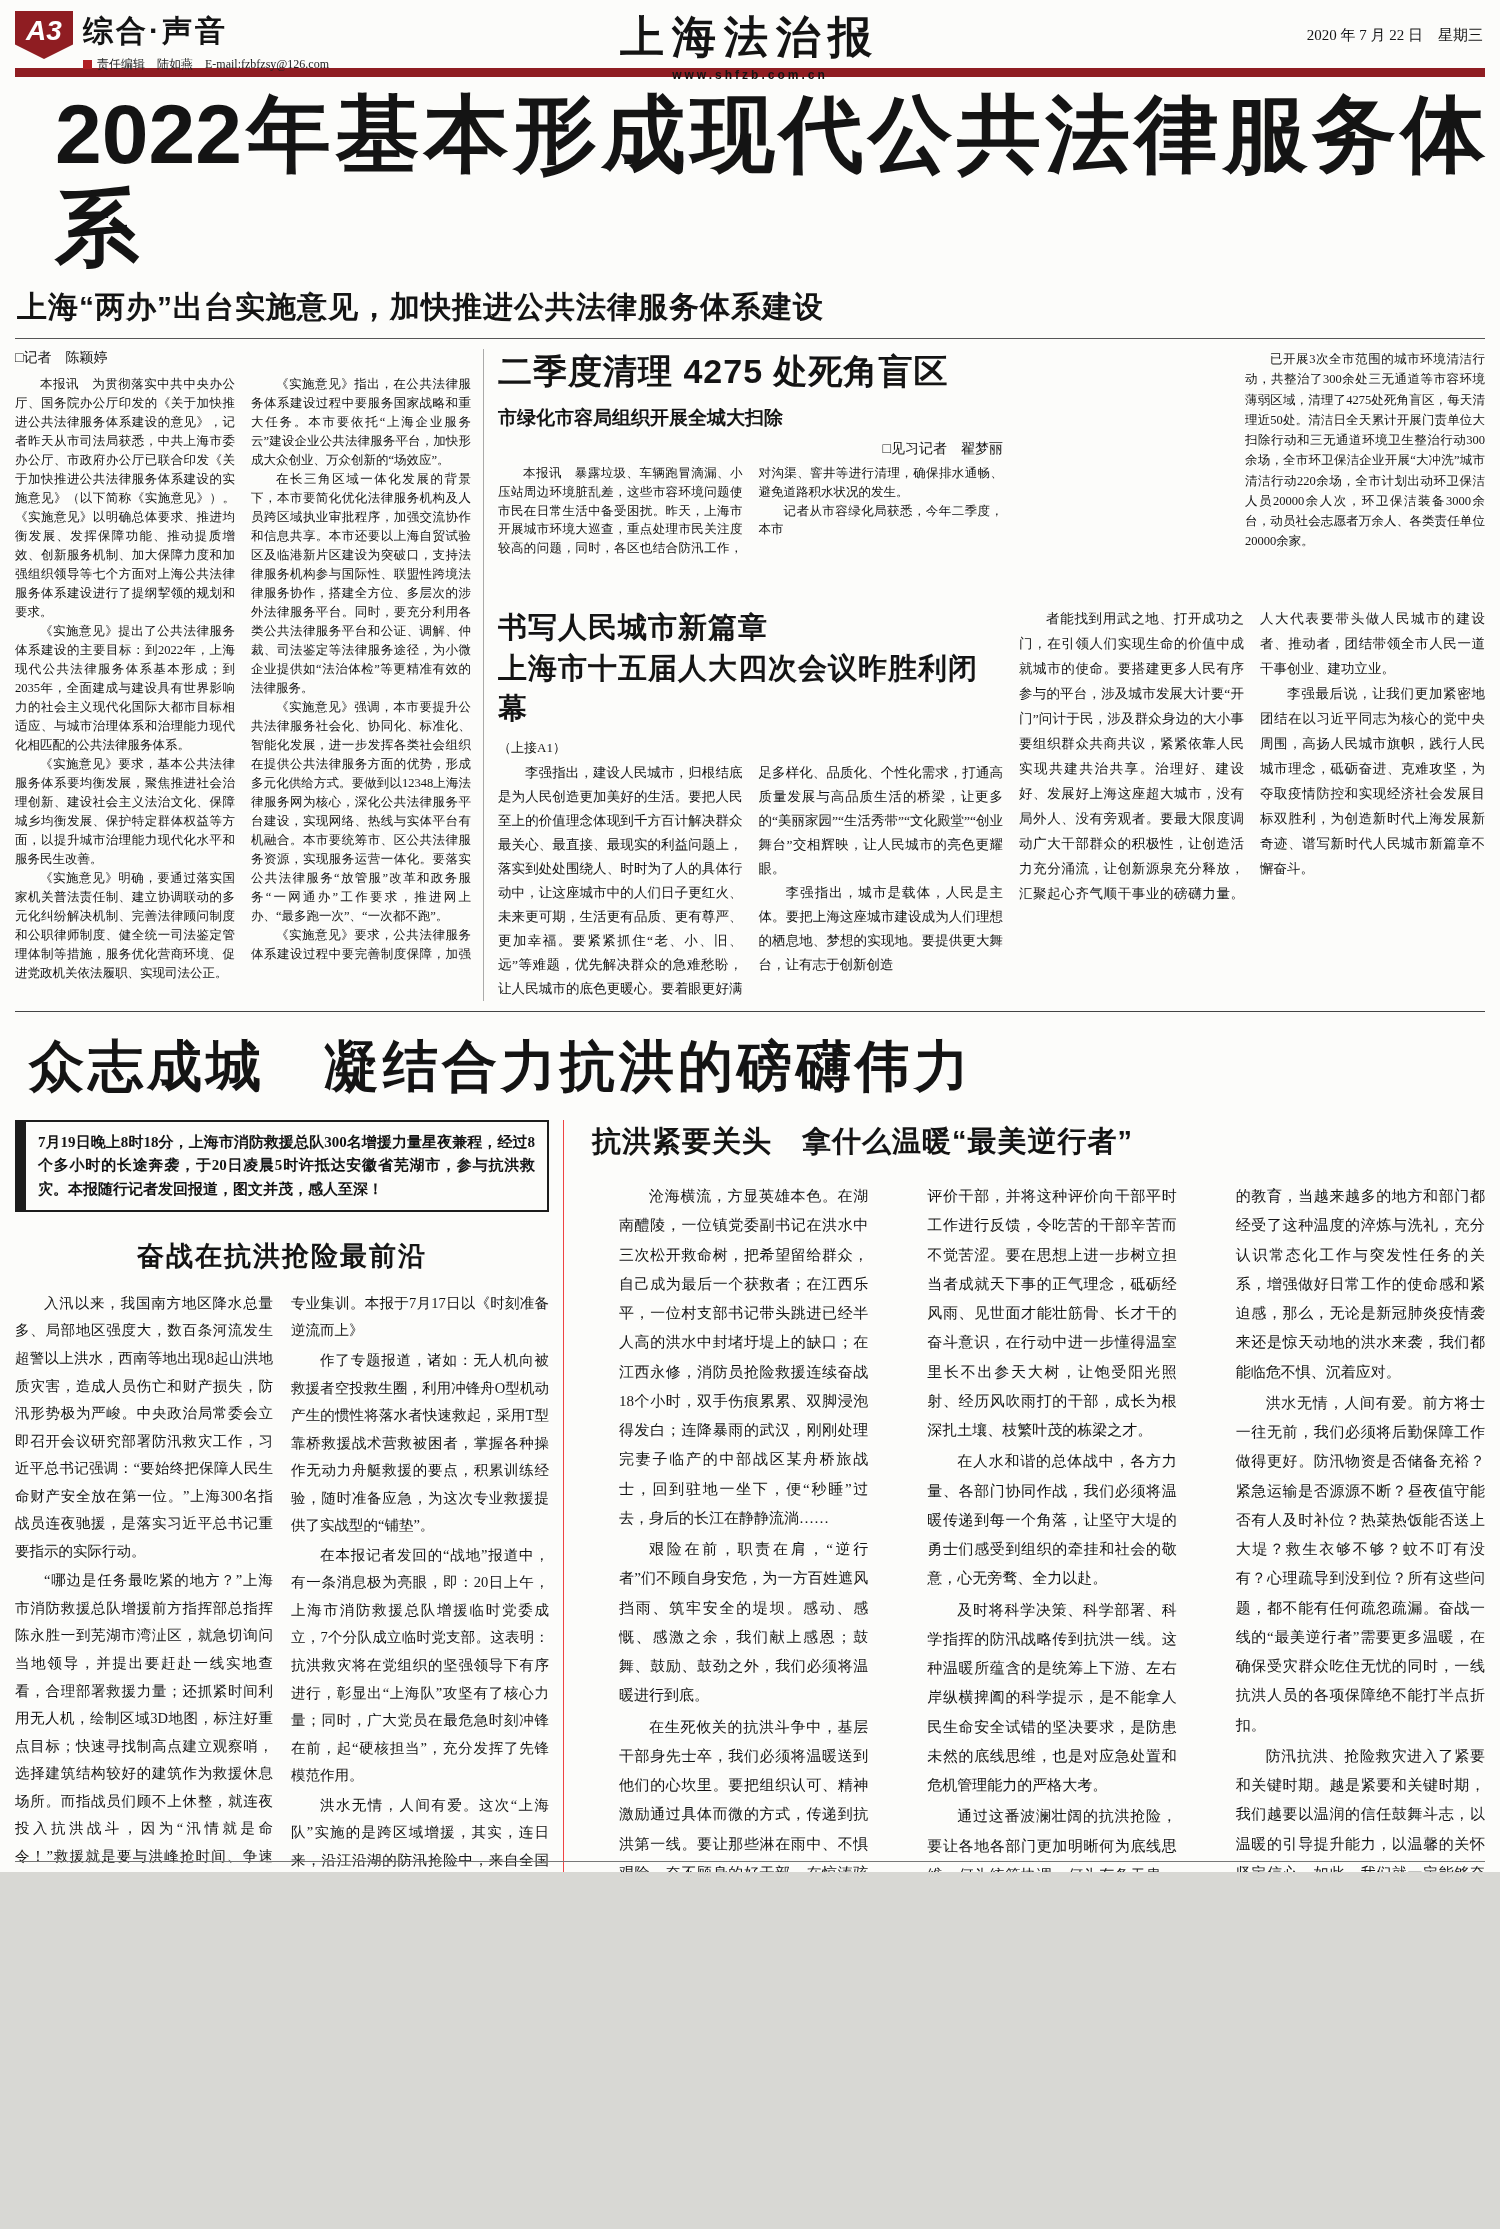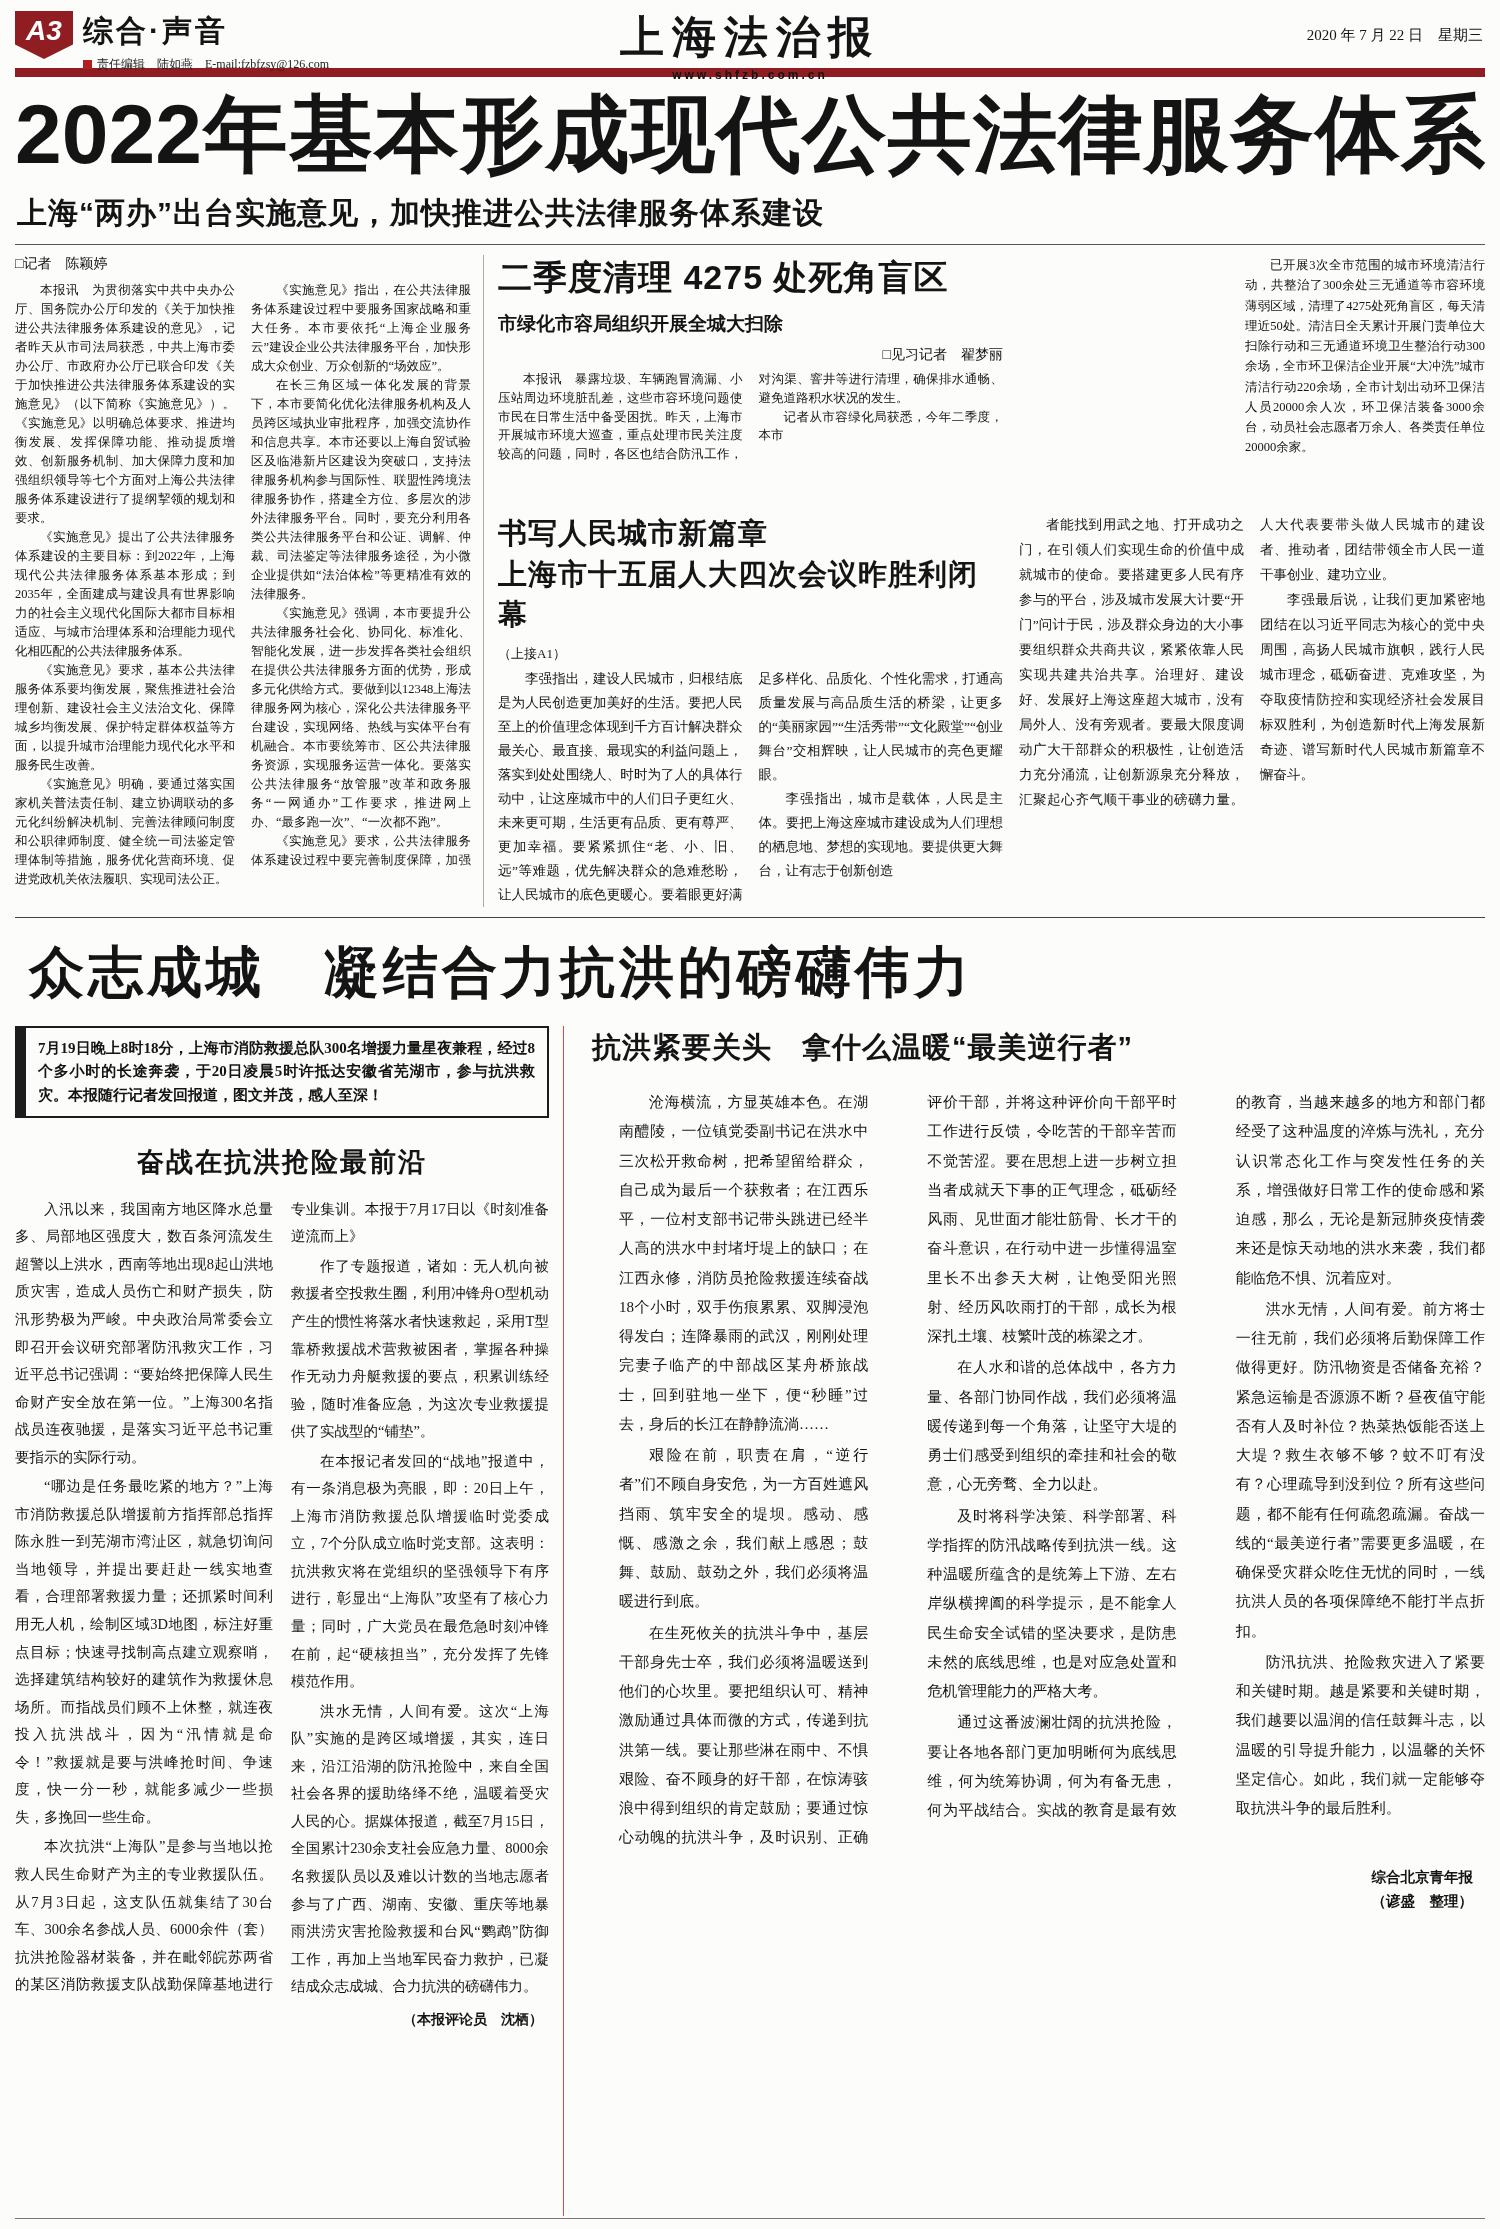--- a/index.html
+++ b/index.html
@@ -1,18 +1,18 @@
 <!DOCTYPE html>
 <html><head>
 <meta charset="utf-8">
 <style>
   * { margin:0; padding:0; box-sizing:border-box; }
   html,body { background:#d8d8d4; }
   .page {
-    width:1500px; height:2229px; margin:0 auto; position:relative;
+    width:1500px; height:1872px; margin:0 auto; position:relative;
     background:#fcfcfa; color:#141414; overflow:hidden;
     padding:8px 15px 0; font-family:"Liberation Serif","DejaVu Serif",serif;
   }
   
   .hdr { position:relative; height:58px; }
   .hdr-left { display:flex; align-items:flex-start; gap:10px; padding-top:3px; }
   .badge {
     width:58px; height:48px; background:#8f1d22; color:#fff; text-align:center;
     font:italic bold 28px/40px "Liberation Sans","DejaVu Sans",sans-serif;
     clip-path:polygon(0 0,100% 0,100% 70%,50% 100%,0 70%);
@@ -22,21 +22,21 @@
   .red-dot { width:9px; height:9px; background:#b01f24; display:inline-block; flex:none; }
   .hdr-center { position:absolute; left:50%; top:0; transform:translateX(-50%); text-align:center; white-space:nowrap; }
   .masthead { font-size:44px; font-weight:bold; letter-spacing:8px; }
   .website { font-size:12px; letter-spacing:3px; margin-top:1px; font-family:"Liberation Sans",sans-serif; font-weight:bold; }
   .hdr-date { position:absolute; right:2px; top:18px; font-size:15px; }
   .red-bar { height:9px; background:#8f1d22; margin-top:2px; }
   
   .main-headline {
     font-family:"Liberation Sans","DejaVu Sans",sans-serif; font-weight:900;
     font-size:84px; line-height:1.12; margin-top:10px;
-    text-align:justify; text-align-last:justify;
+    text-align:justify; text-align-last:justify;margin-left:40px;
   }
   .lead-subhead { font-size:30px; font-weight:bold; font-family:"Liberation Sans",sans-serif; margin:12px 0 10px 2px; letter-spacing:1px; }
   .rule { border:none; border-top:1px solid #555; }
   
   .top-grid { display:flex; margin-top:10px; height:652px; overflow:hidden; }
   .byline { font-size:14px; }
   .para { text-indent:2em; text-align:justify; }
   .lead-article { width:468px; flex:none; padding-right:12px; }
   .lead-article .byline { margin-bottom:8px; }
   .lead-body { height:610px; column-count:2; column-gap:16px; column-fill:auto; overflow:hidden; font-size:12.5px; line-height:1.52; }

